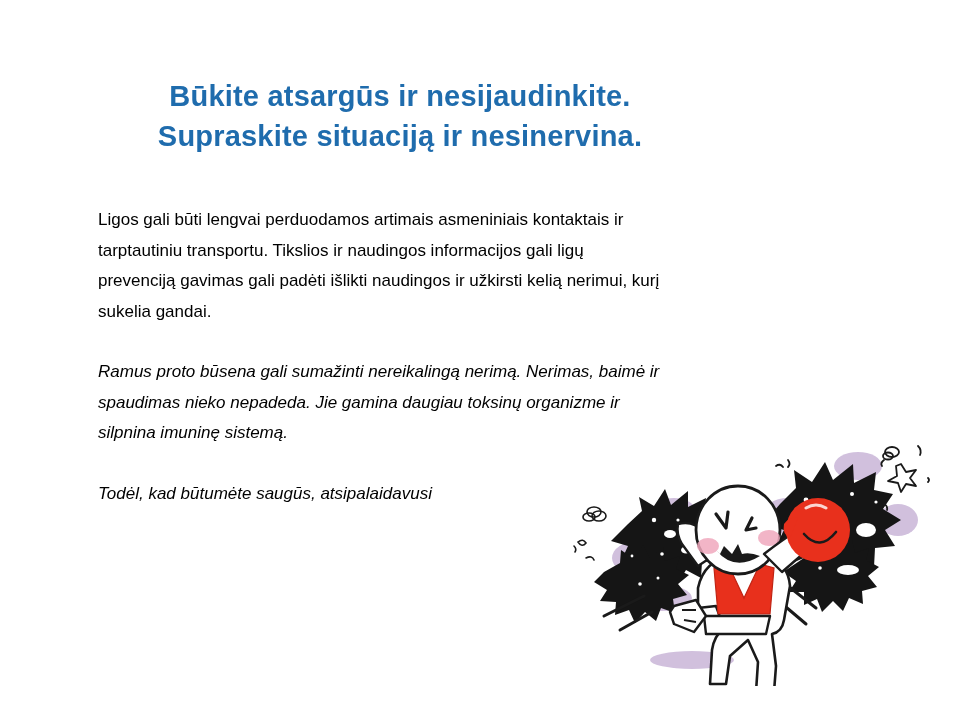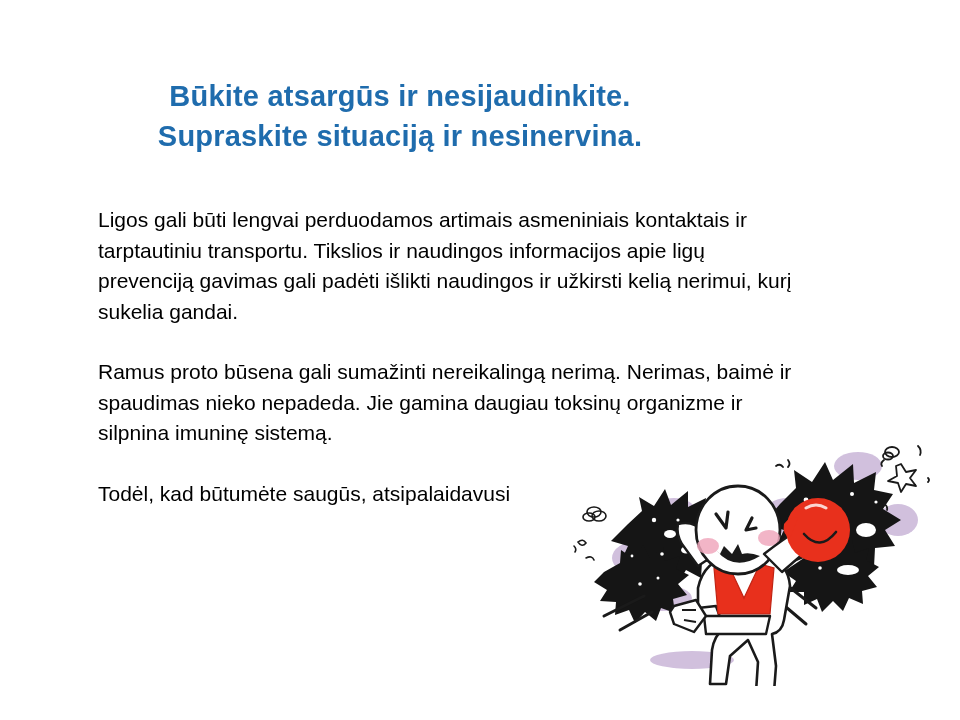--- a/index.html
+++ b/index.html
@@ -34,25 +34,25 @@
   }
   .title-line { display: block; white-space: nowrap; }
 
   
   .body-block {
     position: absolute;
     left: 98px;
     top: 205px;
     width: 800px;
     color: #000000;
-    font-size: 21px;
+    font-size: 17px;
     line-height: 30.5px;
   }
   .para { margin: 0; }
-  .para + .para { margin-top: 30px; }
+  .para + .para { margin-top: 30px; font-style: italic; }
   .para .ln { display: block; white-space: nowrap; }
   .para-narrow .ln { max-width: 470px; }
 
   
   .illustration {
     position: absolute;
     left: 566px;
     top: 438px;
     width: 394px;
     height: 248px;
@@ -66,21 +66,21 @@
 
   <div class="title-block">
     <span class="title-line">Būkite atsargūs ir nesijaudinkite.</span>
     <span class="title-line">Supraskite situaciją ir nesinervina.</span>
   </div>
 
   <div class="body-block">
 
     <p class="para">
       <span class="ln">Ligos gali būti lengvai perduodamos artimais asmeniniais kontaktais ir</span>
-      <span class="ln">tarptautiniu transportu. Tikslios ir naudingos informacijos apie ligų</span>
+      <span class="ln">tarptautiniu transportu. Tikslios ir naudingos informacijos gali ligų</span>
       <span class="ln">prevenciją gavimas gali padėti išlikti naudingos ir užkirsti kelią nerimui, kurį</span>
       <span class="ln">sukelia gandai.</span>
     </p>
 
     <p class="para">
       <span class="ln">Ramus proto būsena gali sumažinti nereikalingą nerimą. Nerimas, baimė ir</span>
       <span class="ln">spaudimas nieko nepadeda. Jie gamina daugiau toksinų organizme ir</span>
       <span class="ln">silpnina imuninę sistemą.</span>
     </p>
 

